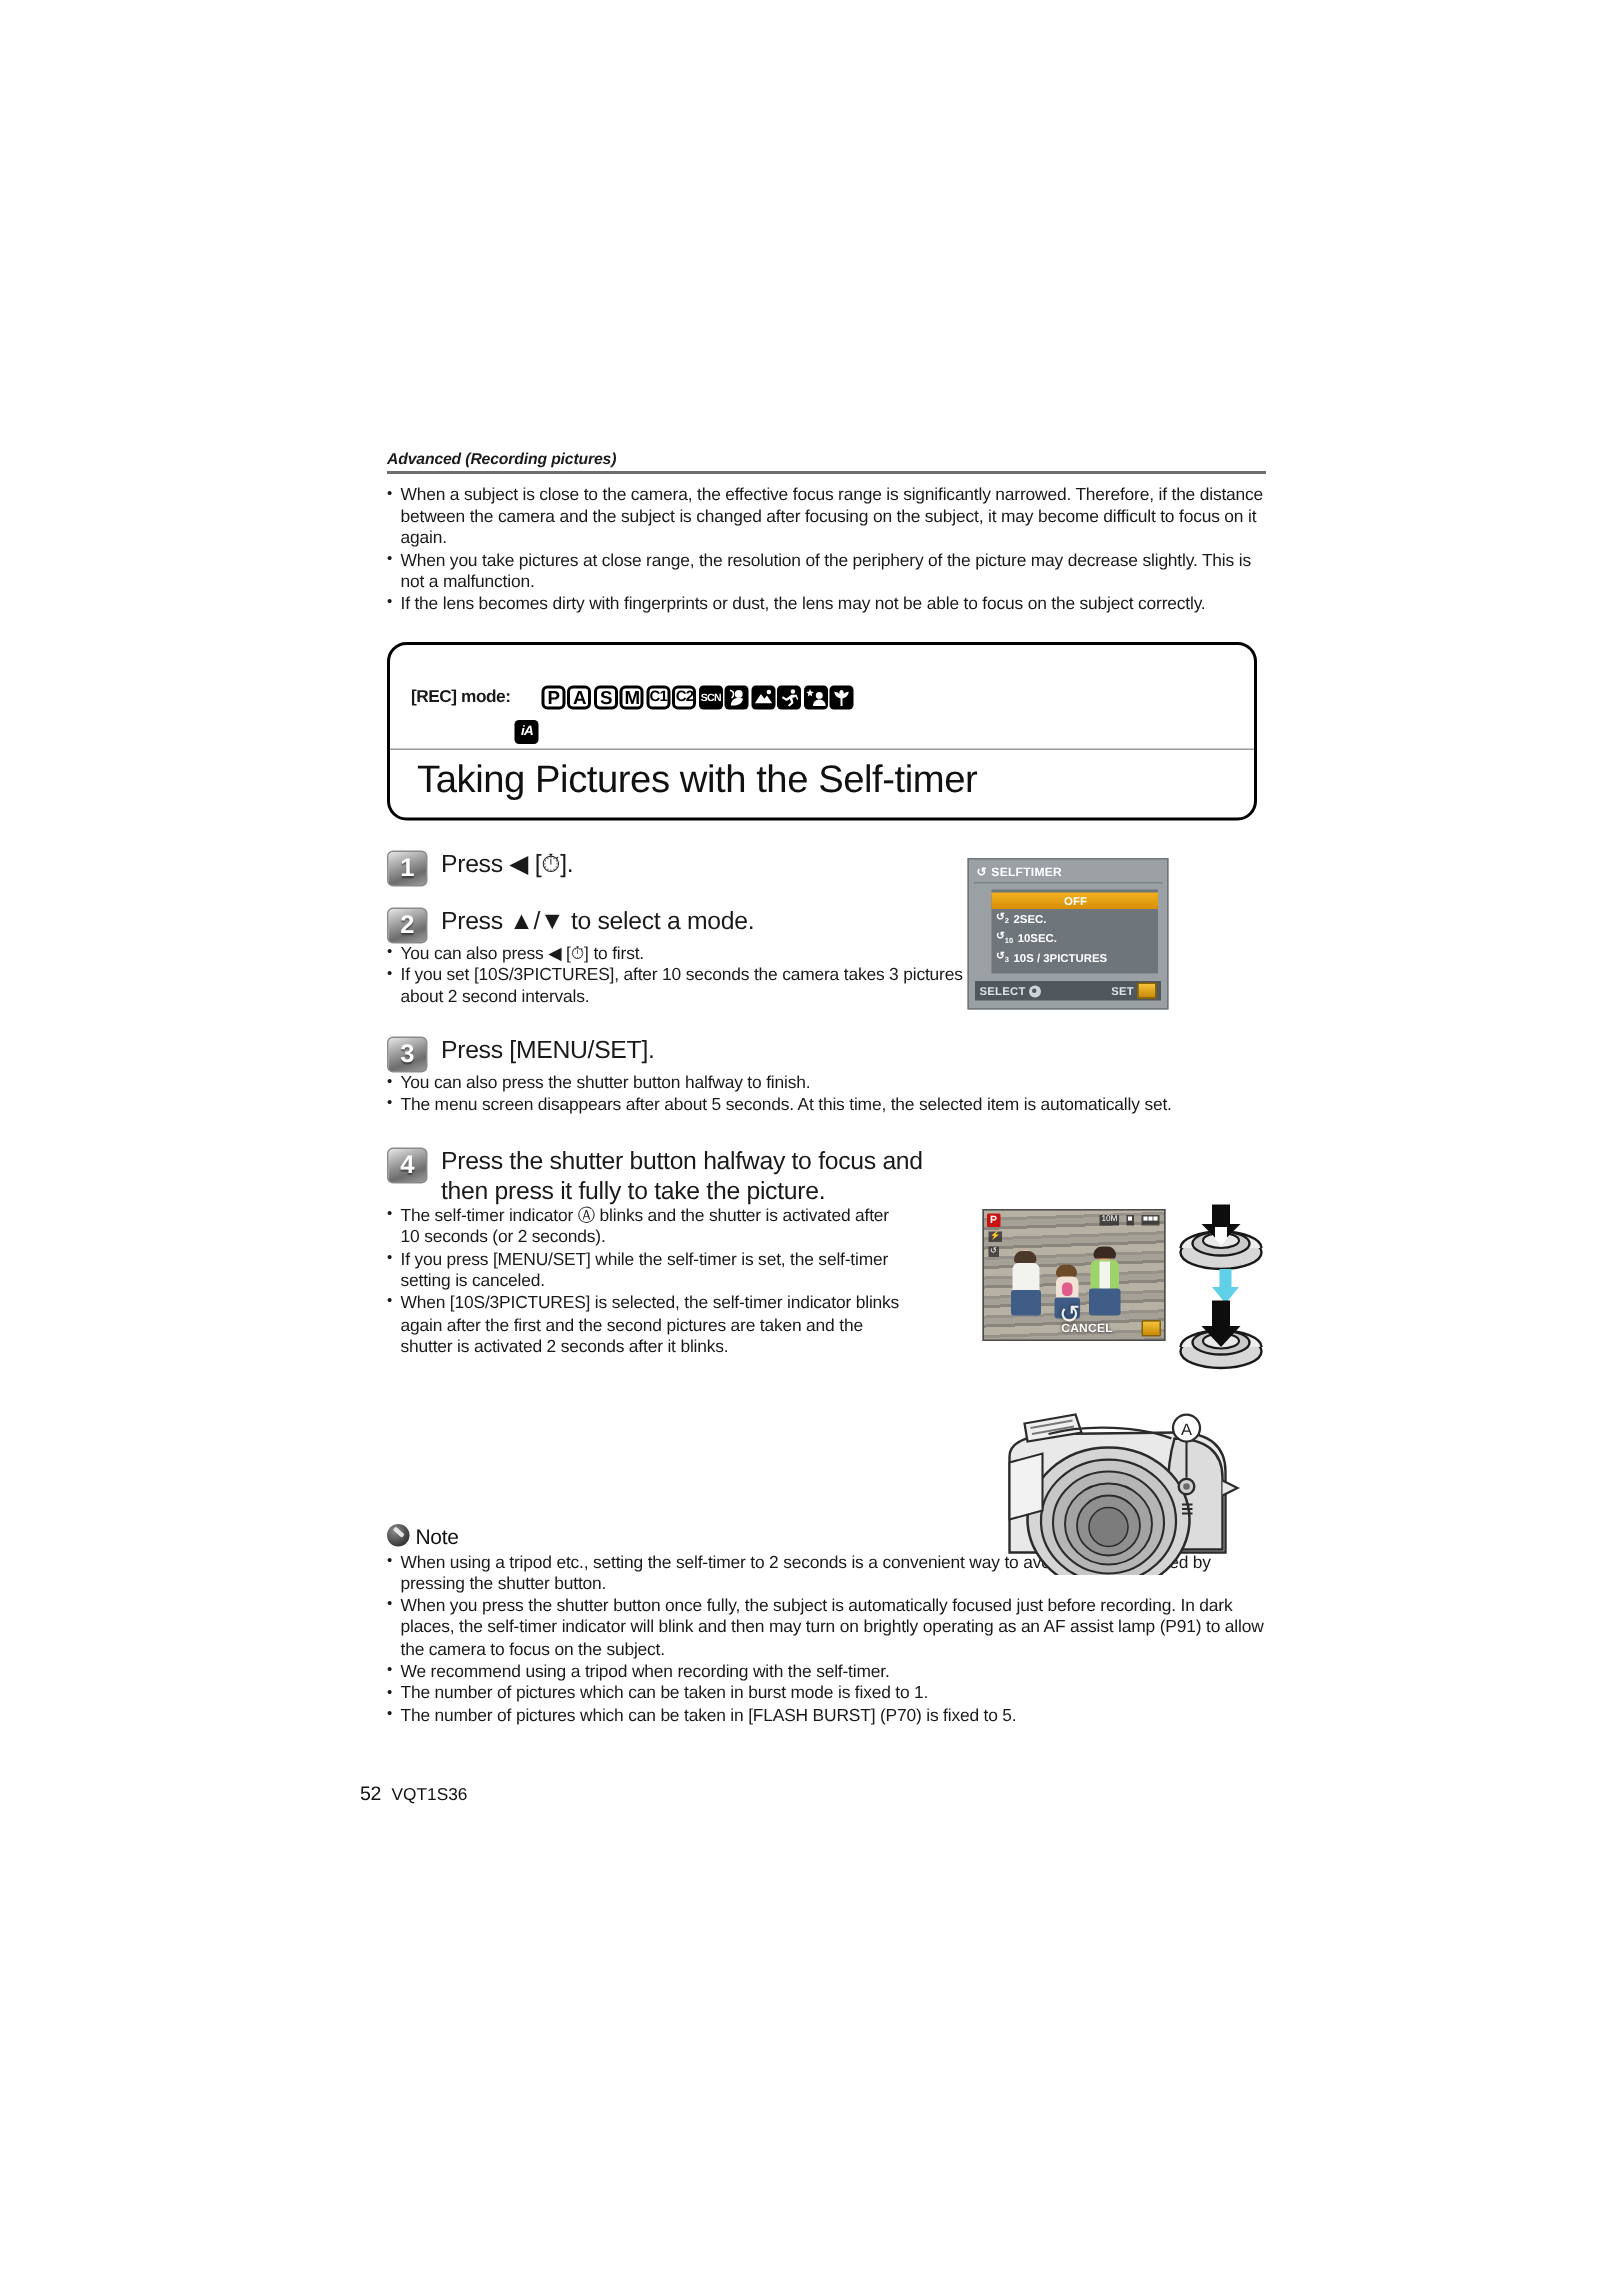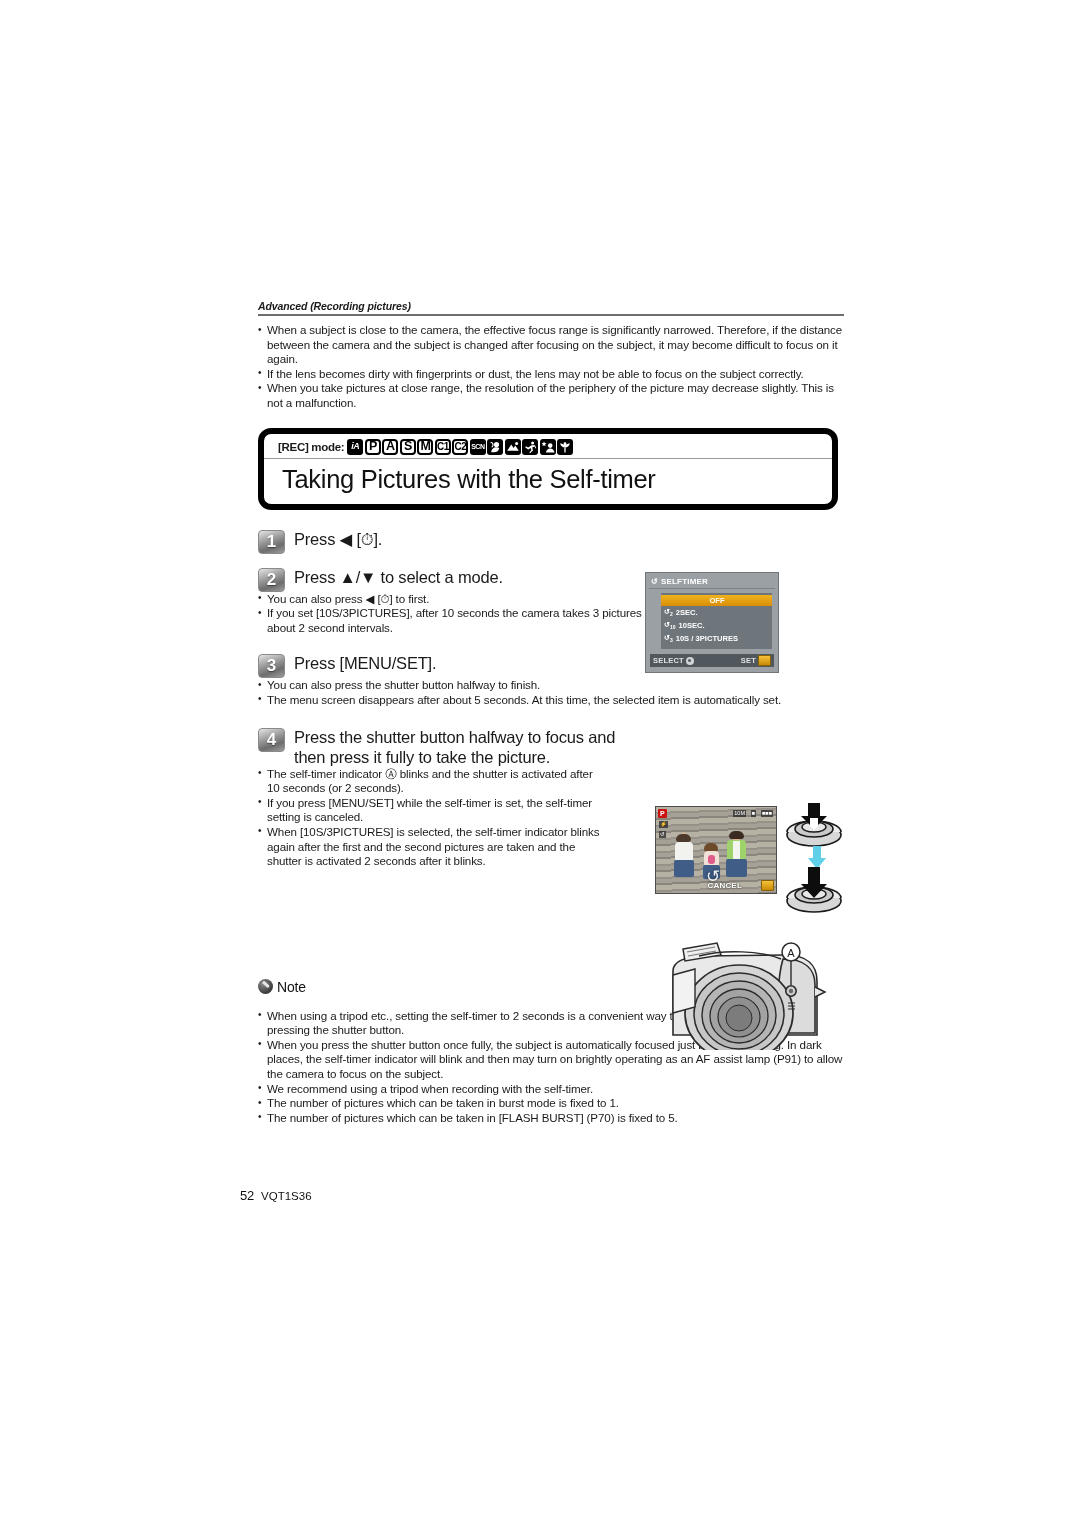--- a/index.html
+++ b/index.html
@@ -56,21 +56,21 @@
     position: absolute;
     left: 0;
     top: -0.5px;
     font-size: 10px;
   }
 
   
   .titlebox {
     position: relative;
     margin-top: 17px;
-    border: 6px solid #000000;
+    border: 2px solid #000000;
     border-radius: 13px;
     background: #fff;
     padding: 0;
     width: 580px;
     box-sizing: border-box;
   }
   .titlebox .recline {
     display: flex;
     align-items: center;
     gap: 0px;
@@ -161,21 +161,21 @@
     font-size: 11.6px;
     line-height: 14.4px;
   }
   .indent { margin-left: 36px; }
 
   
   .note-head {
     display: flex;
     align-items: center;
     gap: 4px;
-    margin-bottom: 14px;
+    margin-bottom: 3px;
   }
   .note-icon {
     width: 15px;
     height: 15px;
     border-radius: 50%;
     background: radial-gradient(circle at 35% 30%, #8d8d8d, #3a3a3a 70%);
     display: inline-block;
     position: relative;
   }
   .note-icon::after {
@@ -367,29 +367,29 @@
 </head>
 <body>
 
 <div class="page">
 
   <div class="runhead">Advanced (Recording pictures)</div>
   <div class="runhead-rule"></div>
 
   <ul class="bullets">
     <li>When a subject is close to the camera, the effective focus range is significantly narrowed. Therefore, if the distance between the camera and the subject is changed after focusing on the subject, it may become difficult to focus on it again.</li>
+    <li>When you take pictures at close range, the resolution of the periphery of the picture may decrease slightly. This is not a malfunction.</li>
     <li>If the lens becomes dirty with fingerprints or dust, the lens may not be able to focus on the subject correctly.</li>
-    <li>When you take pictures at close range, the resolution of the periphery of the picture may decrease slightly. This is not a malfunction.</li>
   </ul>
 
   <div class="titlebox">
     <div class="recline">
       <span class="reclabel">[REC] mode:</span>
       <span class="modeicons">
-        <span class="mi" style="font-size:9px;font-style:italic;">iA</span>
+        <span class="mi" style="font-size:9px;font-style:italic;margin-top:45px;">iA</span>
         <span class="mi inv">P</span>
         <span class="mi inv">A</span>
         <span class="mi inv">S</span>
         <span class="mi inv">M</span>
         <span class="mi inv" style="font-size:10px;">C1</span>
         <span class="mi inv" style="font-size:10px;">C2</span>
         <span class="mi tiny">SCN</span>
         <span class="mi">
           <svg width="14" height="14" viewBox="0 0 14 14" aria-hidden="true">
             <circle cx="8.5" cy="4.6" r="2.6" fill="#fff"></circle>

